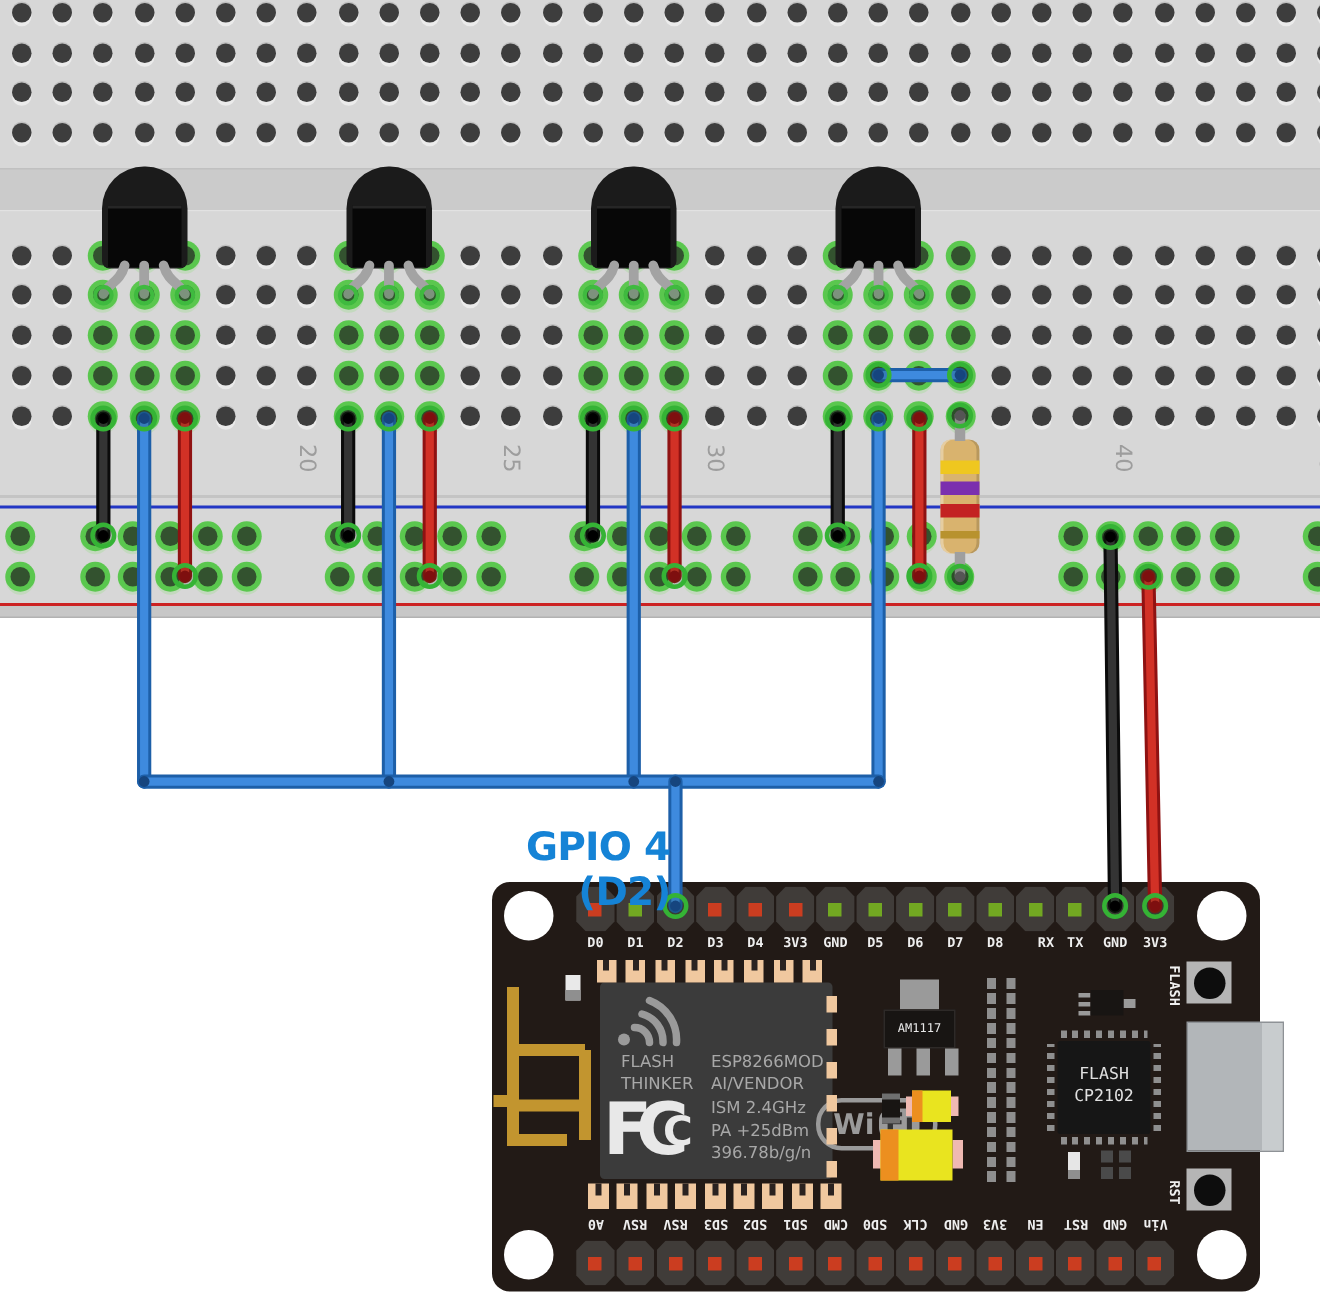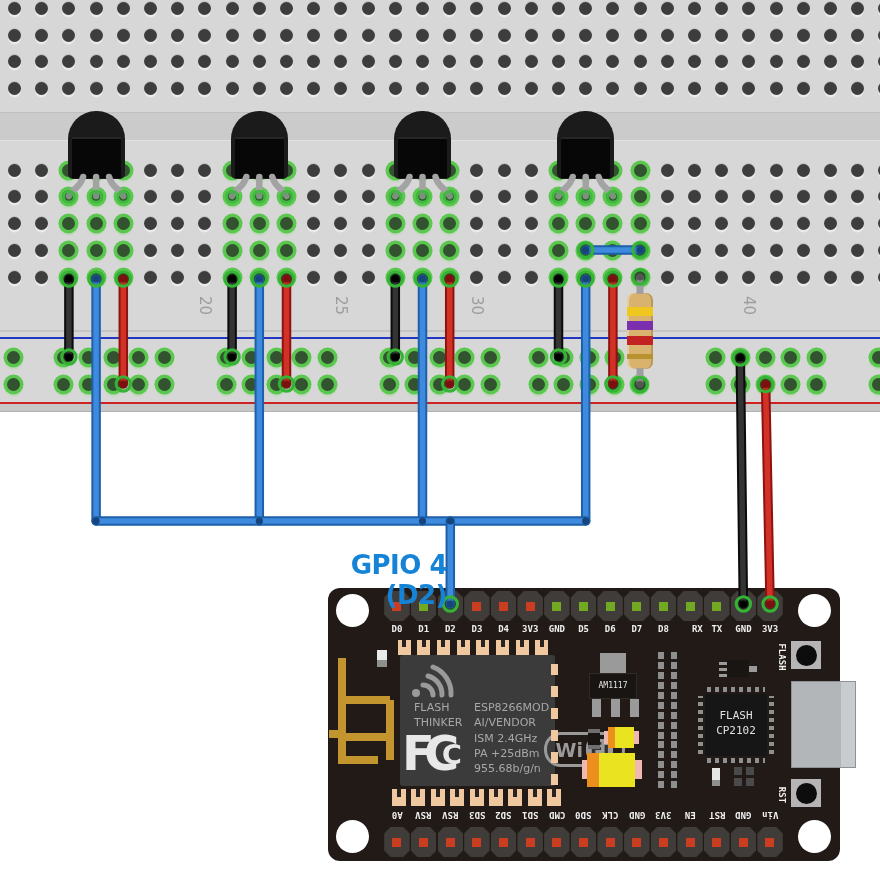--- a/index.html
+++ b/index.html
@@ -630,21 +630,21 @@
       <div class="wifi-badge">
         <span class="wi">Wi</span>
           <span class="fi">Fi</span>
       </div>
       <div class="esp-text" style="left:14px;top:47px;">FLASH</div>
       <div class="esp-text" style="left:74px;top:47px;">ESP8266MOD</div>
       <div class="esp-text" style="left:14px;top:62px;">THINKER</div>
       <div class="esp-text" style="left:74px;top:62px;">AI/VENDOR</div>
       <div class="esp-text" style="left:74px;top:78px;">ISM 2.4GHz</div>
       <div class="esp-text" style="left:74px;top:93px;">PA +25dBm</div>
-      <div class="esp-text" style="left:74px;top:108px;">955.68b/g/n</div>
+      <div class="esp-text" style="left:74px;top:108px;">396.78b/g/n</div>
       <div class="fcc" style="left:2px;top:72px;">
         <span class="f">F</span>
         <span class="c1">C</span>
         <span class="c2">C</span>
       </div>
     </div>
     <div id="esp-pads">
         <div class="bb-pad" style="left: 69.5px; top: 52px; width: 13px; height: 15px;">
           <div class="slot" style="top: 0px; width: 4px; height: 7px;"></div>
         </div>

